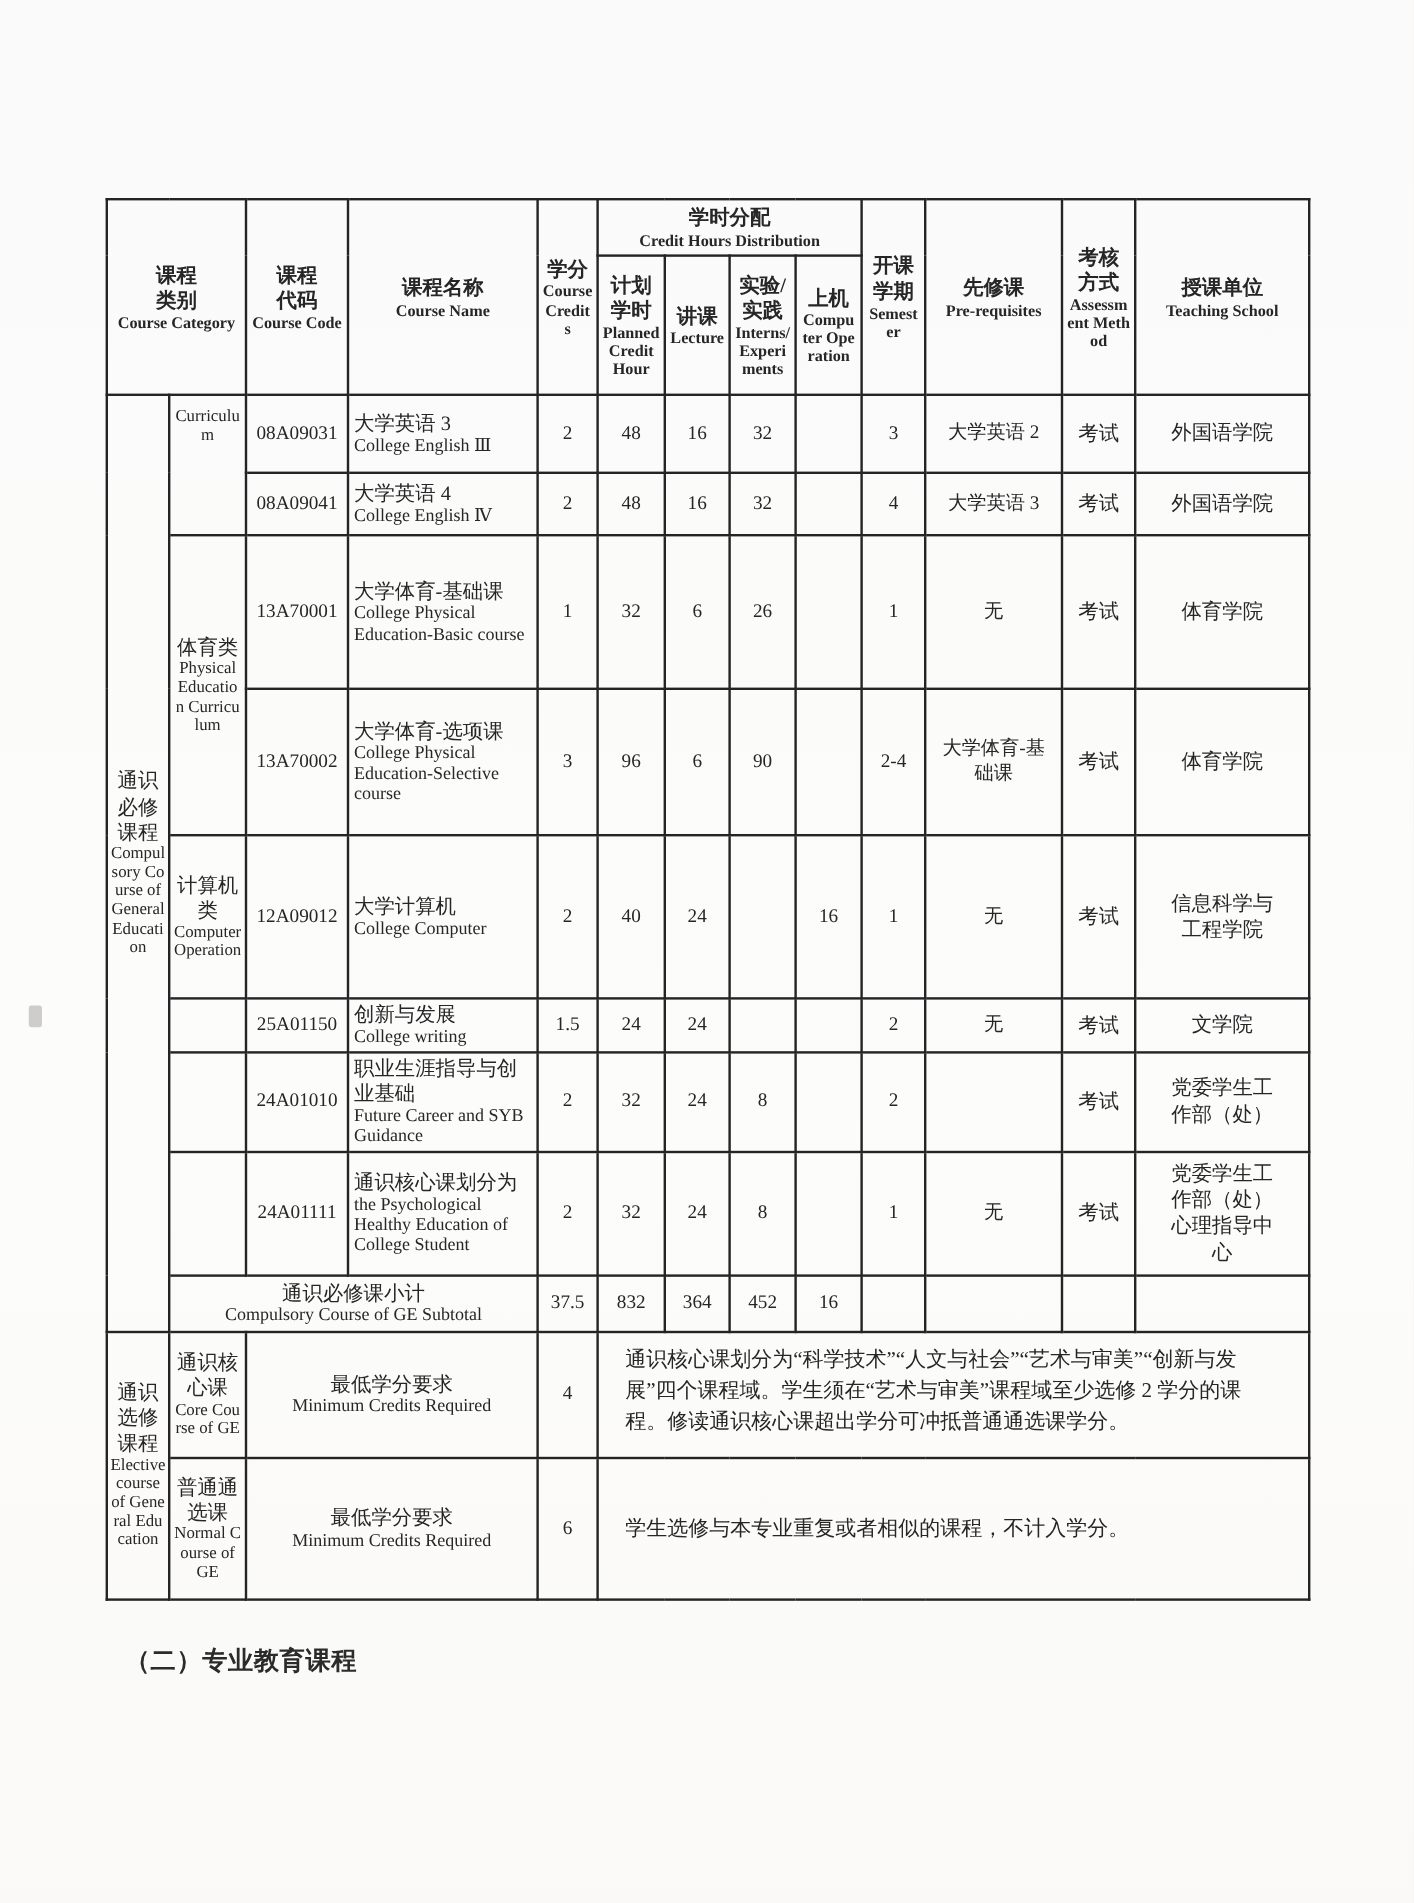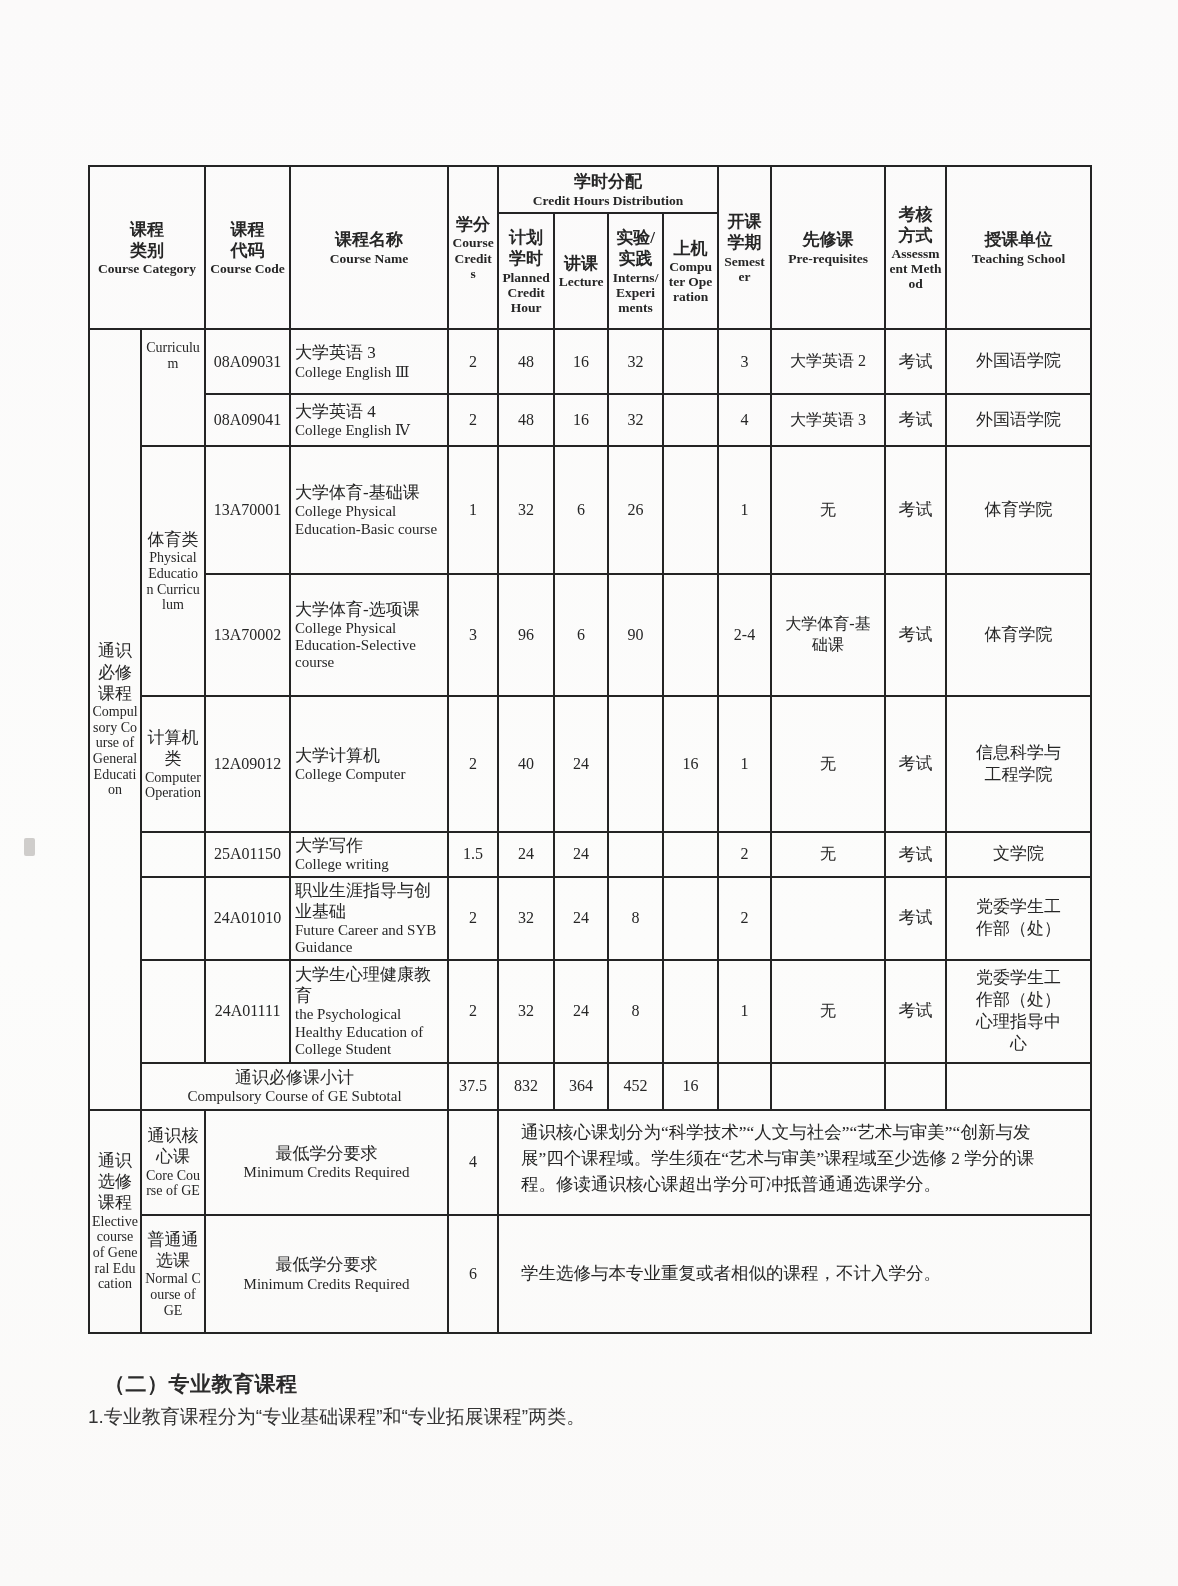--- a/index.html
+++ b/index.html
@@ -373,21 +373,21 @@
             <div class="zh">信息科学与 工程学院</div>
           </td>
     </tr>
 
     <tr style="height:42px">
       <td class="subcat-cell"></td>
       <td>
             <div class="num">25A01150</div>
           </td>
       <td class="name-cell">
-        <div class="zh">大学写作</div>
+        <div class="zh">创新与发展</div>
         <div class="en">College writing</div>
       </td>
       <td>
             <div class="num">1.5</div>
           </td>
       <td>
             <div class="num">24</div>
           </td>
       <td>
             <div class="num">24</div>
@@ -449,21 +449,21 @@
             <div class="zh">党委学生工作部（处）</div>
           </td>
     </tr>
 
     <tr style="height:103px">
       <td class="subcat-cell"></td>
       <td>
             <div class="num">24A01111</div>
           </td>
       <td class="name-cell">
-        <div class="zh">大学生心理健康教育</div>
+        <div class="zh">通识核心课划分为</div>
         <div class="en">the Psychological Healthy Education of College Student</div>
       </td>
       <td>
             <div class="num">2</div>
           </td>
       <td>
             <div class="num">32</div>
           </td>
       <td>
             <div class="num">24</div>
@@ -548,14 +548,13 @@
             <div class="num">6</div>
           </td>
       <td colspan="8" class="note-cell" style="vertical-align:middle">
         <div class="zh">学生选修与本专业重复或者相似的课程，不计入学分。</div>
       </td>
     </tr>
   </tbody>
     </table>
 
   <div class="section-heading">（二）专业教育课程</div>
-  <div class="section-note">1.专业教育课程分为“专业基础课程”和“专业拓展课程”两类。</div>
 </div>
 
 </body></html>

